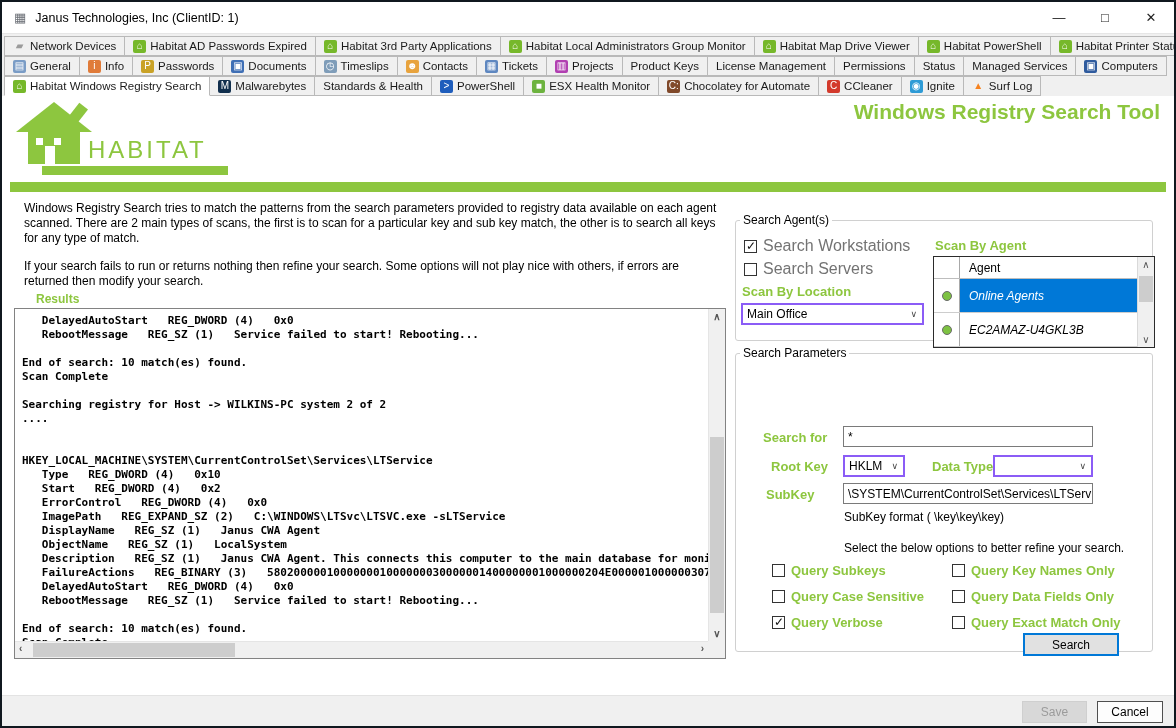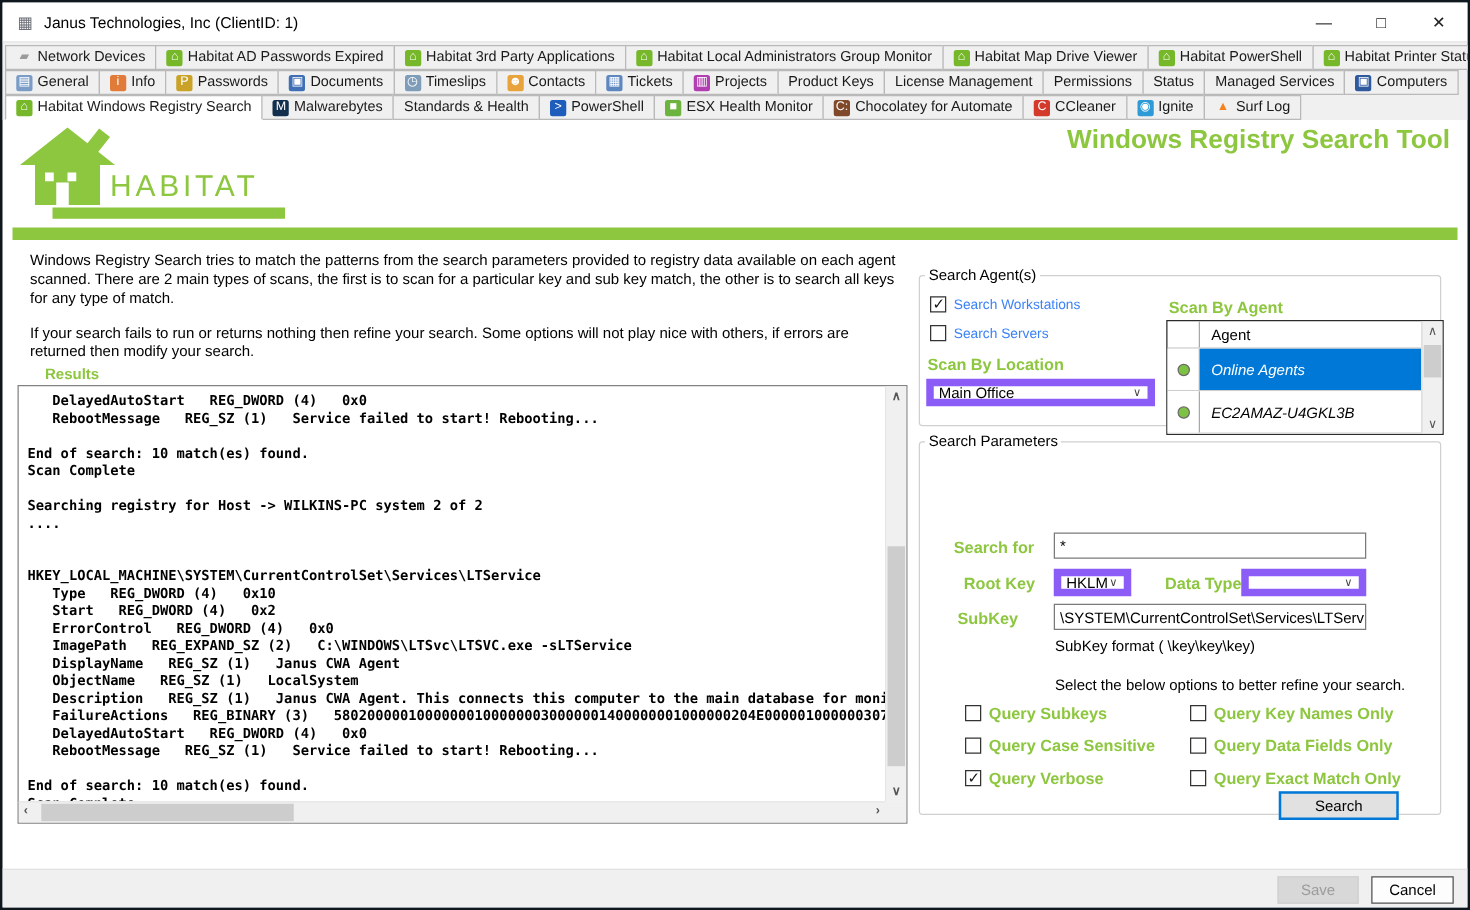--- a/index.html
+++ b/index.html
@@ -64,21 +64,21 @@
 
   
   fieldset { position:absolute; border:1px solid #d0d0d0; border-radius:3px; background:#fff; }
   legend { font-size:12px; color:#000; padding:0 3px; margin-left:4px; }
   #fs-agents { left:733px; top:211px; width:418px; height:128px; }
   #fs-params { left:733px; top:344px; width:418px; height:306px; }
 
   .cb-row { display:flex; align-items:center; gap:6px; cursor:default; }
   .cb { width:13px; height:13px; border:1px solid #333; background:#fff; position:relative; flex:0 0 13px; }
   .cb.checked::after { content:"\2713"; position:absolute; left:1px; top:-2px; font-size:12px; color:#111; }
-  .cb-label { font-size:11px; color:#3b82f6; white-space:nowrap; }
+  .cb-label { font-size:16px; color:#737373; white-space:nowrap; }
   .green-label { color:var(--accent-green); font-weight:bold; font-size:13px; white-space:nowrap;text-align:center; }
 
   
   .agents-inner { position:relative; width:100%; height:100%; }
   .pos-ws   { position:absolute; left:8px;  top:10px; }
   .pos-srv  { position:absolute; left:8px;  top:33px; }
   .pos-sbl  { position:absolute; left:6px;  top:57px; }
   .pos-loc  { position:absolute; left:5px;  top:76px; width:183px; height:22px; }
   .pos-sba  { position:absolute; left:199px; top:11px; }
   .agent-list { position:absolute; left:197px; top:29px; width:222px; height:92px;
@@ -105,21 +105,21 @@
   .params-inner { position:relative; width:100%; height:100%; font-size:12px; }
   .instructions { position:absolute; left:15px; top:8px; width:392px; line-height:1.25; color:#000; }
   .lbl-searchfor { position:absolute; left:27px; top:70px; }
   .lbl-rootkey   { position:absolute; left:35px; top:99px; }
   .lbl-datatype  { position:absolute; left:196px; top:99px; }
   .lbl-subkey    { position:absolute; left:30px; top:127px; }
   .textbox { border:1px solid #7a7a7a; background:#fff; display:flex; align-items:center;
              padding:0 4px; font-size:12px; white-space:nowrap; overflow:hidden; }
   .tb-searchfor { position:absolute; left:107px; top:66px; width:250px; height:21px; }
   .tb-subkey    { position:absolute; left:107px; top:123px; width:250px; height:21px; }
-  .select { border:6px solid #8b5cf6; background:#fff; display:flex; align-items:center;
+  .select { border:2px solid #8b5cf6; background:#fff; display:flex; align-items:center;
             padding-left:4px; font-size:12px; }
   .sel-rootkey  { position:absolute; left:107px; top:95px; width:62px;  height:22px; }
   .sel-datatype { position:absolute; left:257px; top:95px; width:100px; height:22px; }
   .chev { margin-left:auto; padding-right:5px; font-size:9px; color:#444; }
   .hint-format  { position:absolute; left:108px; top:150px; color:#000; }
   .hint-options { position:absolute; left:108px; top:181px; color:#000; }
   .opt-col1 { position:absolute; left:36px;  top:203px; display:flex; flex-direction:column; gap:11px; }
   .opt-col2 { position:absolute; left:216px; top:203px; display:flex; flex-direction:column; gap:11px; }
   .btn-search { position:absolute; left:287px; top:273px; width:96px; height:23px;
                 background:#e1e1e1; border:2px solid var(--selection-blue); display:flex;

